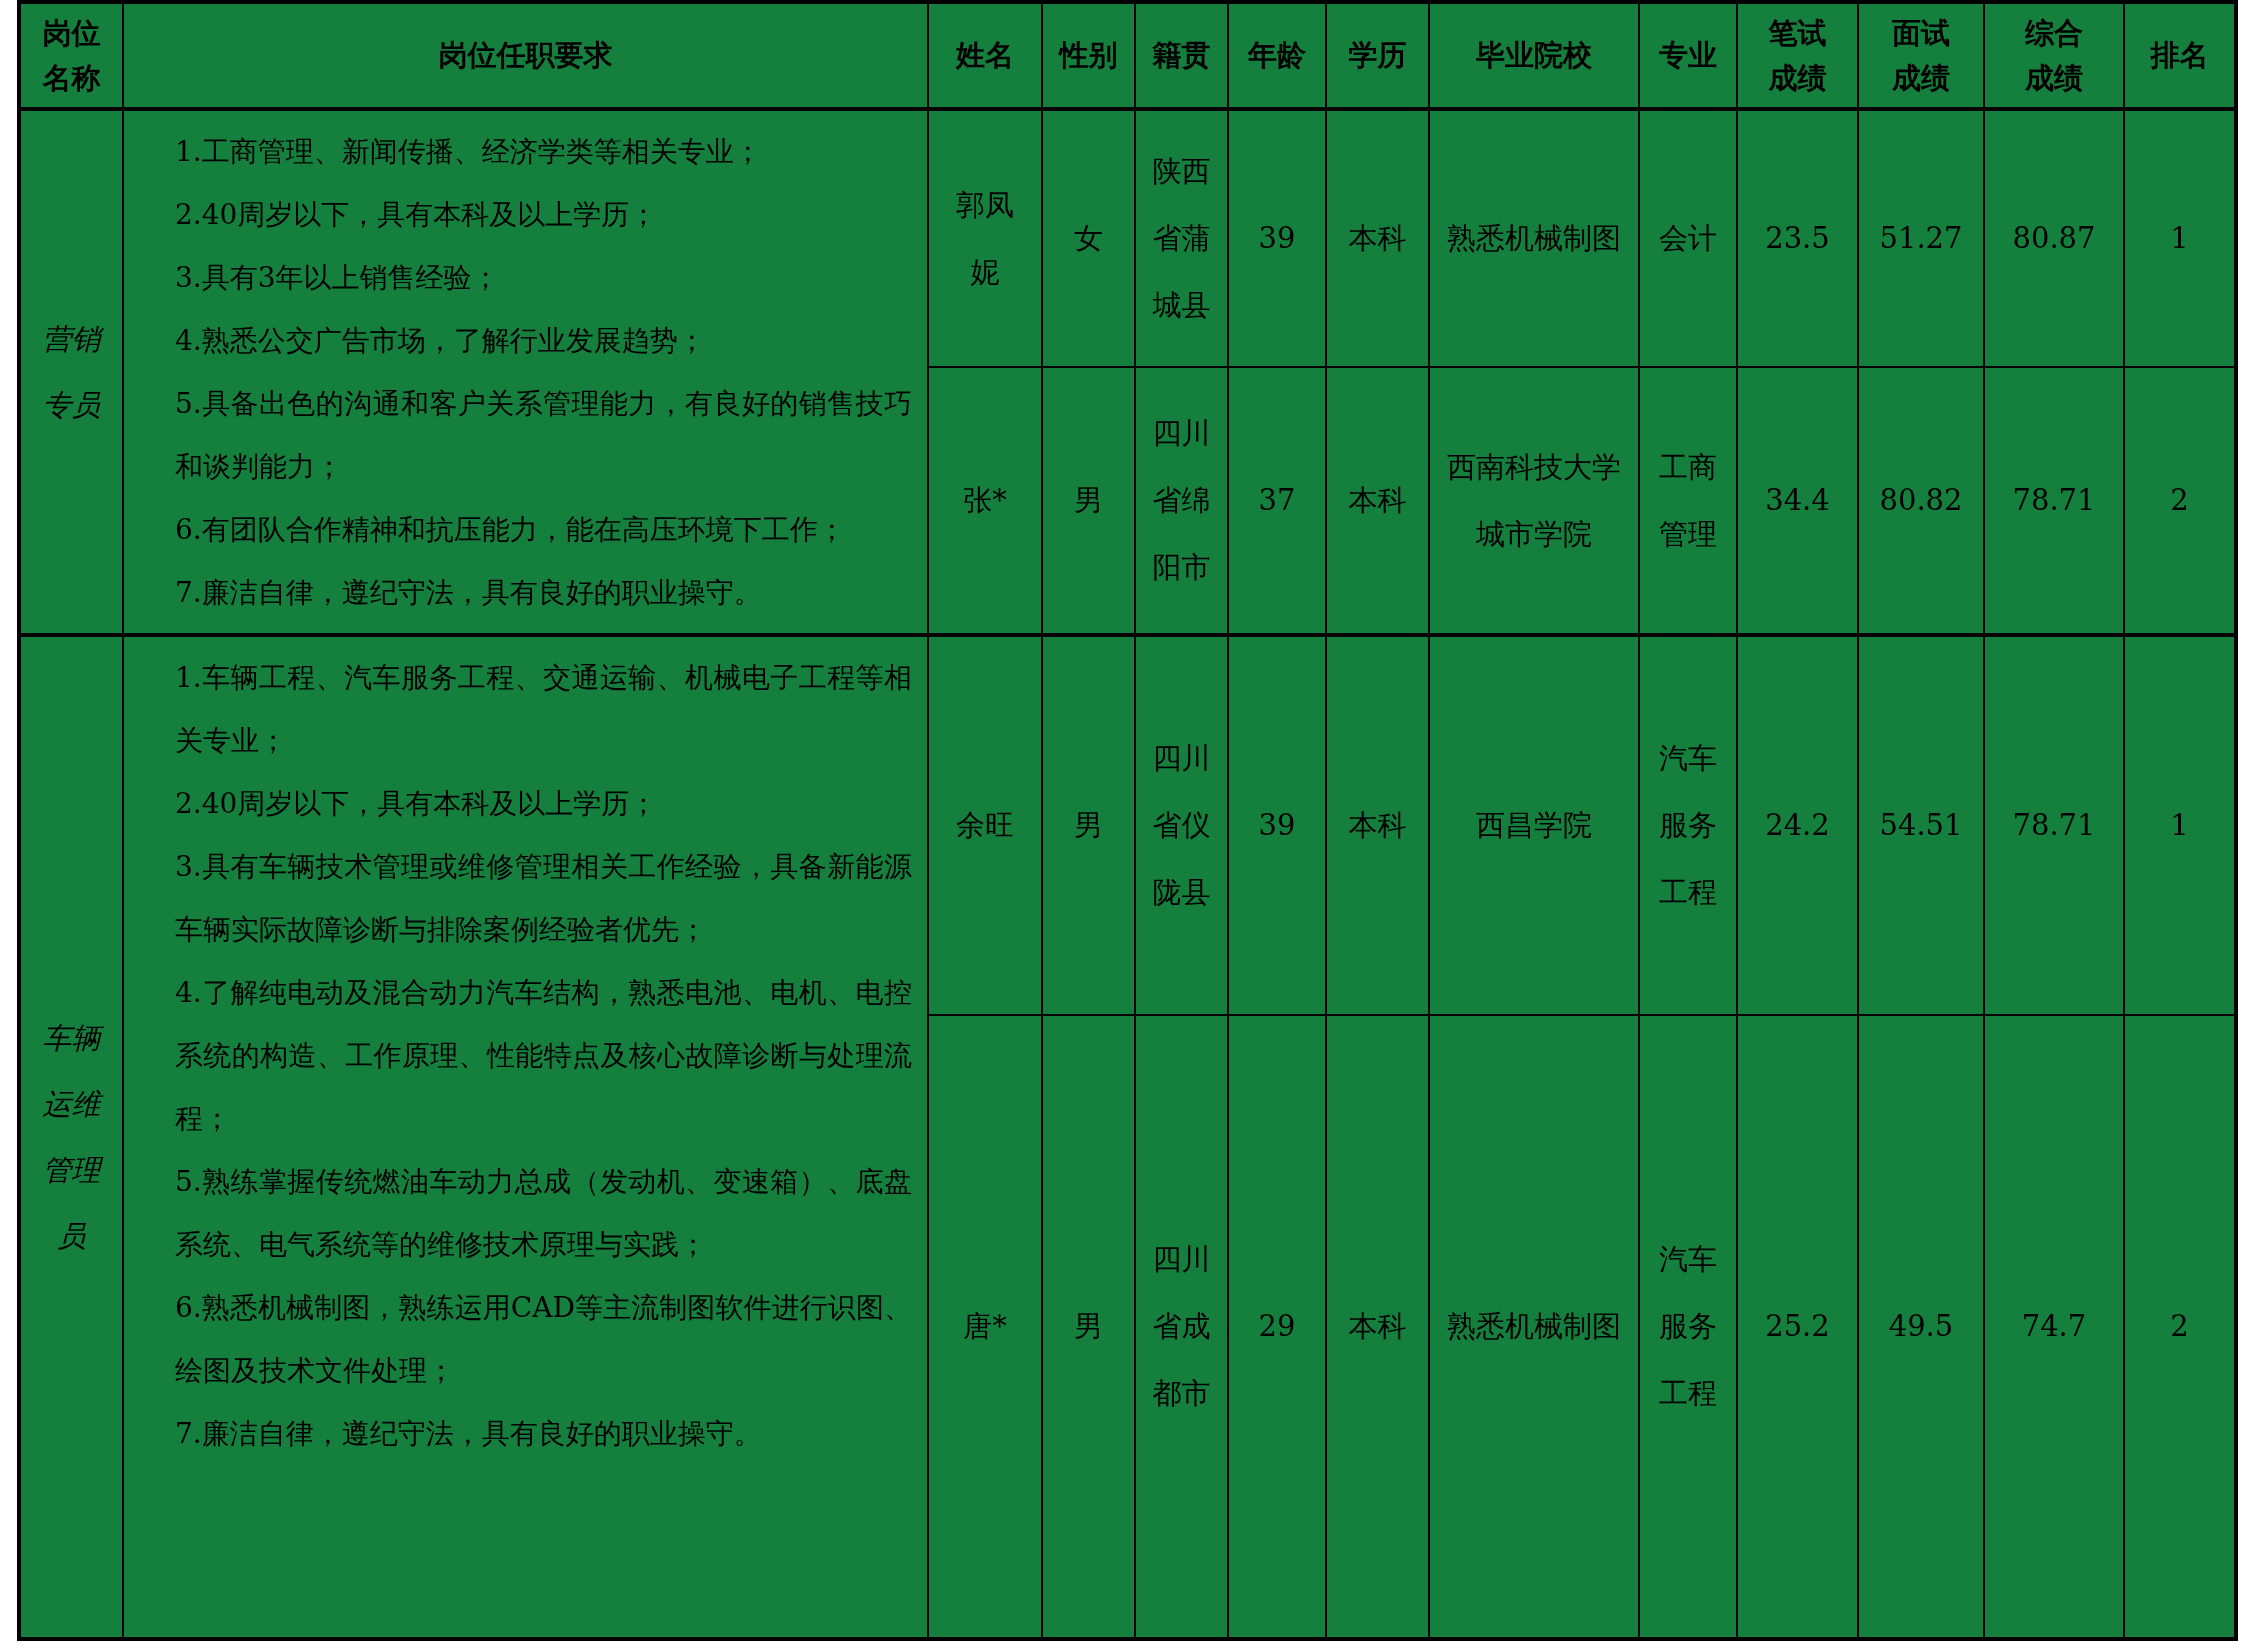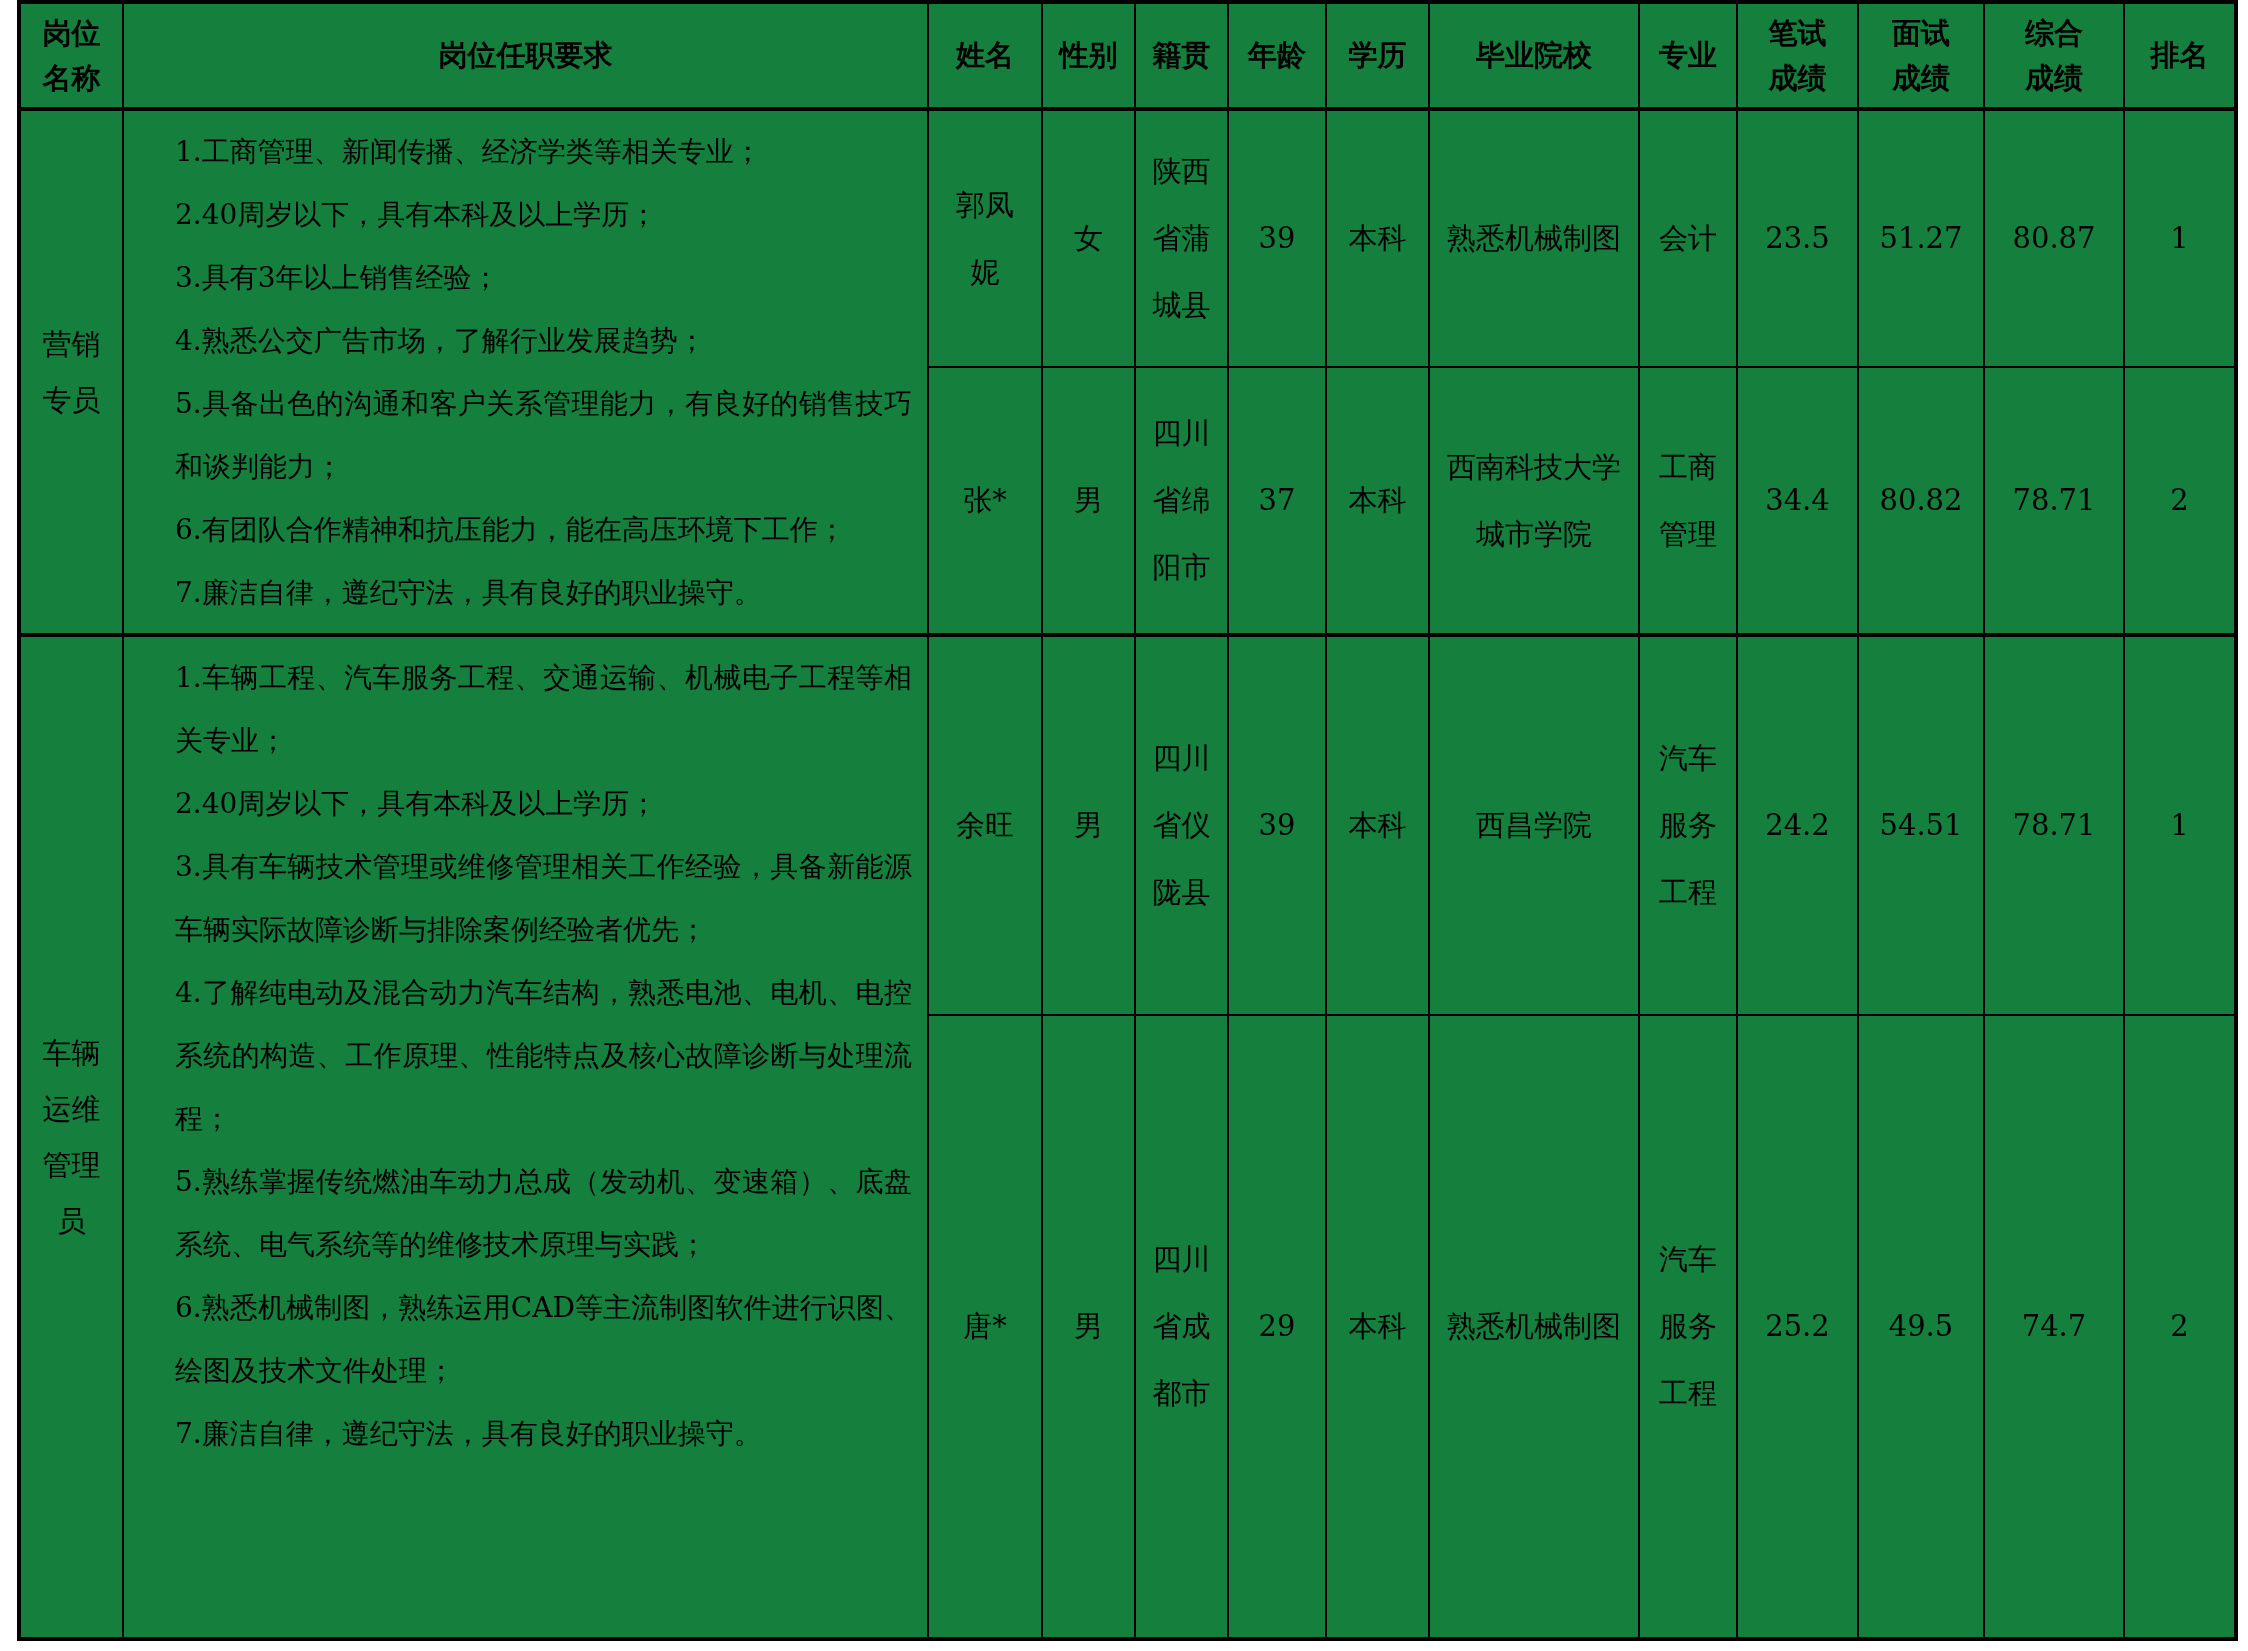--- a/index.html
+++ b/index.html
@@ -54,21 +54,22 @@
     white-space: normal;
     padding: 9.3px 15px 0 15px;
     line-height: 63px;
     font-size: 28px;
   }
   td.req-cell .req-item {
     text-align: justify;
     margin-left: 36px;
   }
   td.pos-cell {
-    line-height: 56px;
+    line-height: 66px;
+    font-style: italic;
   }
   tr.r-head   { height: 107px; }
   tr.r-a1     { height: 258px; }
   tr.r-a2     { height: 268px; }
   tr.r-b1     { height: 380px; }
   tr.r-b2     { height: 624px; }
 </style>
 </head>
 <body>
 

